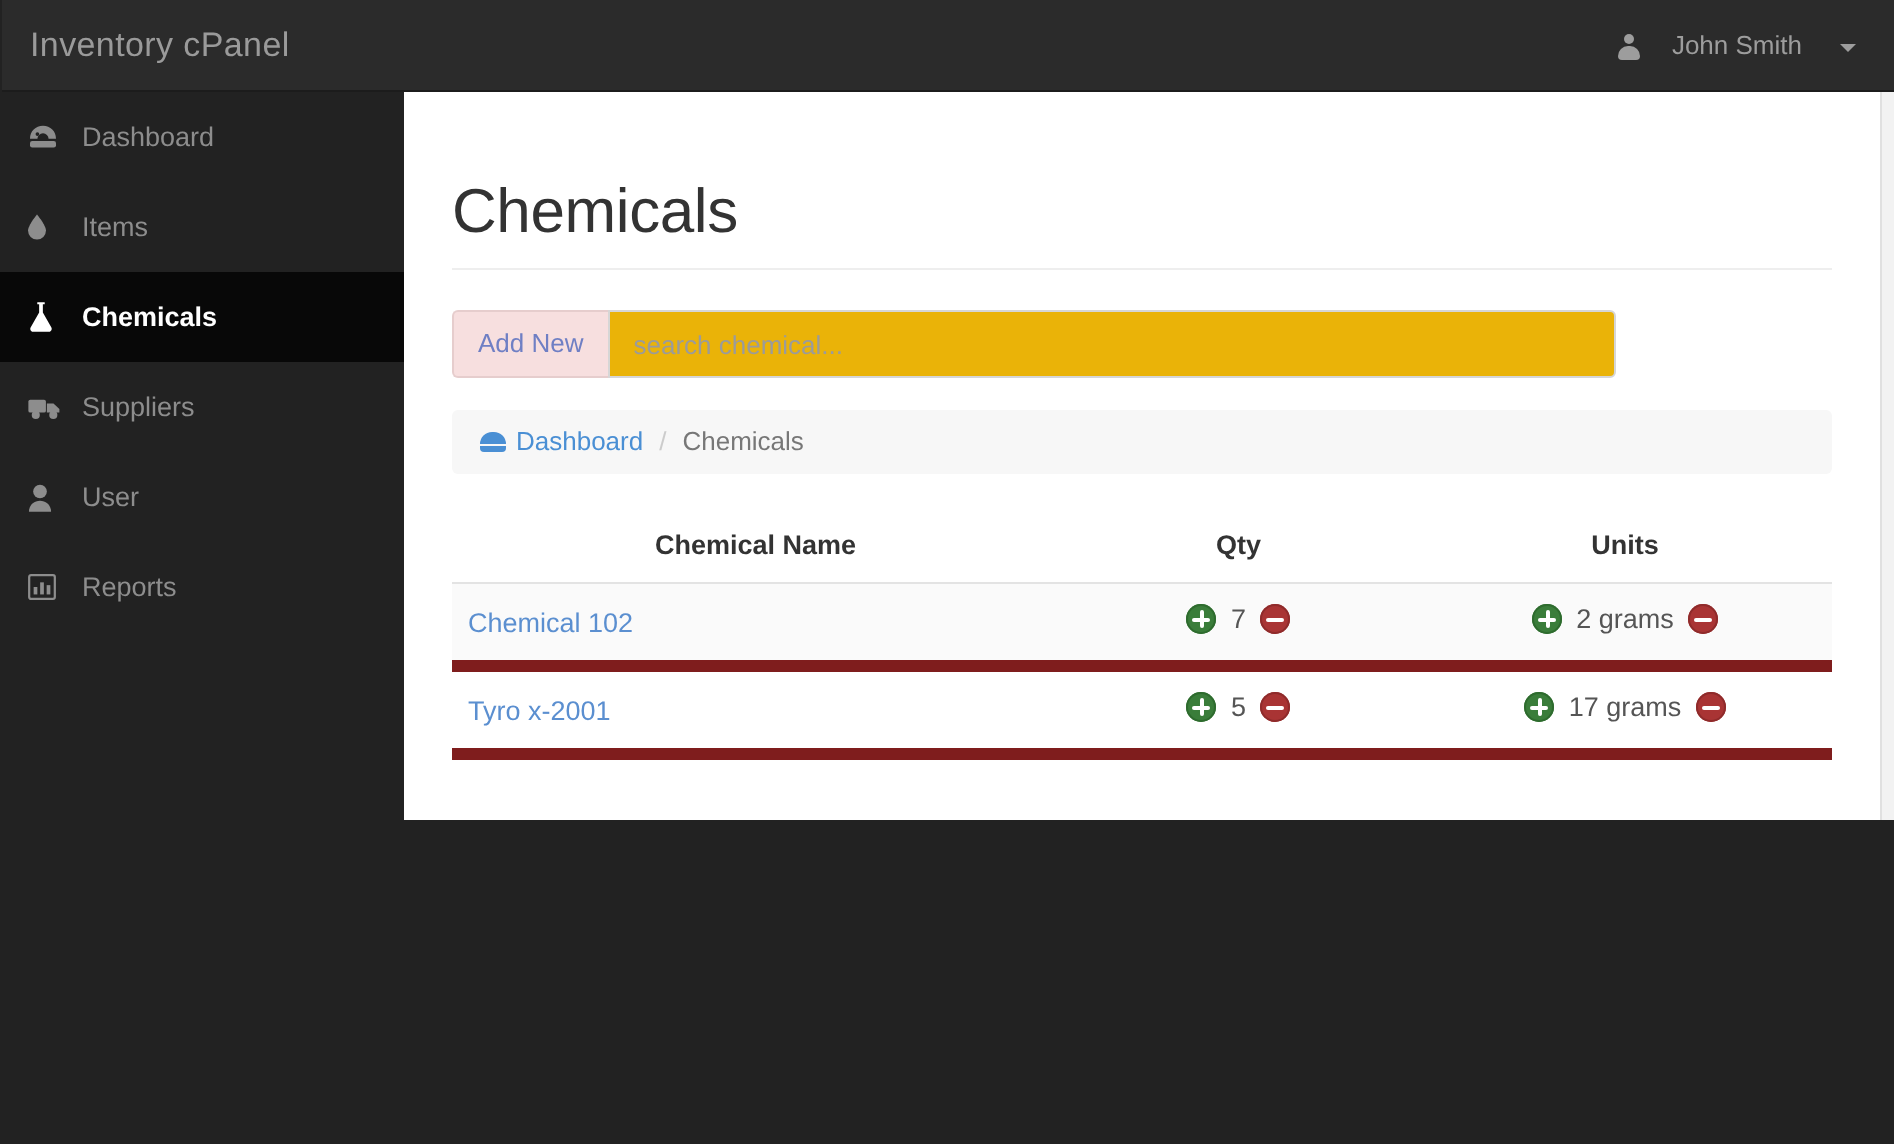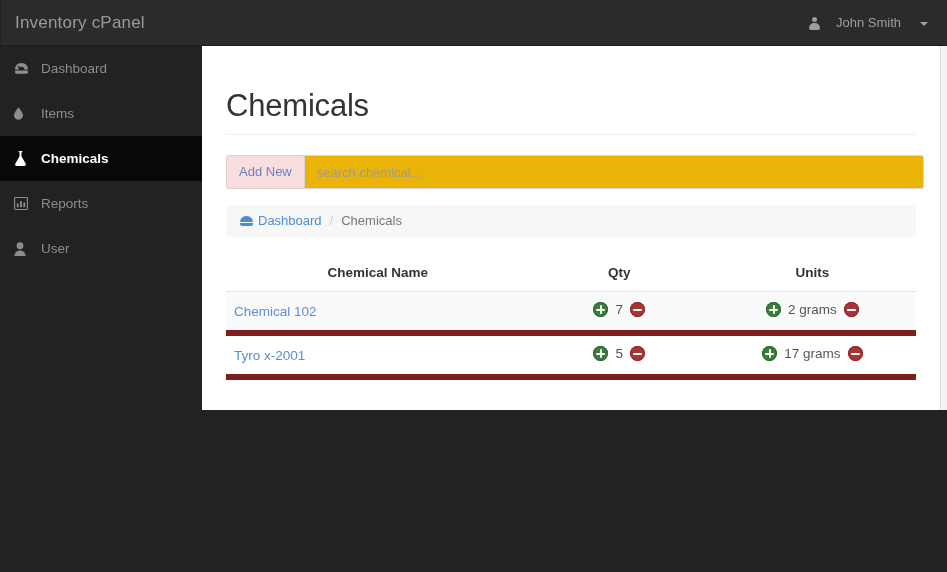--- a/index.html
+++ b/index.html
@@ -147,21 +147,21 @@
   .title-rule {
     border-bottom: 1px solid #eeeeee;
     margin-bottom: 20px;
   }
 
   
   .input-group {
     display: flex;
     height: 34px;
     border-radius: 3px;
-    width: 698px;
+    width: 582px;
   }
   .btn-addnew {
     background: #f7dfdf;
     color: #6f7fc4;
     border: 1px solid #e6cdcd;
     border-right: none;
     border-radius: 3px 0 0 3px;
     font-size: 13px;
     line-height: 18px;
     padding: 0 12px;
@@ -363,41 +363,52 @@
 
     <div class="nav-item active">
       <span class="nav-ico">
         <svg width="13" height="15" viewBox="0 0 14 16" aria-hidden="true">
           <path d="M5 0h4v1.2H8v4.4l4.6 8.1c.5.9-.1 2.3-1.2 2.3H2.6c-1.1 0-1.7-1.4-1.2-2.3L6 5.6V1.2H5V0z" fill="currentColor"></path>
         </svg>
       </span>
       <span>Chemicals</span>
     </div>
 
+    <div class="nav-item">
+      <span class="nav-ico">
+        <svg width="17" height="12" viewBox="0 0 18 13" aria-hidden="true">
+          <rect x="0" y="2" width="9.5" height="7" rx="1" fill="currentColor"></rect>
+          <path d="M10 4h3.6l3.2 3v2H10V4z" fill="currentColor"></path>
+          <circle cx="4" cy="10.3" r="2.2" fill="currentColor"></circle>
+          <circle cx="13.5" cy="10.3" r="2.2" fill="currentColor"></circle>
+        </svg>
+      </span>
+      <span>Suppliers</span>
+    </div>
+
+    <div class="nav-item">
+      <span class="nav-ico">
+        <svg width="12" height="14" viewBox="0 0 13 15" aria-hidden="true">
+          <circle cx="6.5" cy="4" r="3.7" fill="currentColor"></circle>
+          <path d="M0.5 15c0-3.6 2.7-6 6-6s6 2.4 6 6H0.5z" fill="currentColor"></path>
+        </svg>
+      </span>
+      <span>User</span>
+    </div>
 
     <div class="nav-item">
       <span class="nav-ico">
         <svg width="14" height="13" viewBox="0 0 15 14" aria-hidden="true">
           <rect x="0.6" y="0.6" width="13.8" height="12.8" rx="1" fill="none" stroke="currentColor" stroke-width="1.2"></rect>
           <rect x="3" y="7" width="2" height="4" fill="currentColor"></rect>
           <rect x="6.5" y="4.5" width="2" height="6.5" fill="currentColor"></rect>
           <rect x="10" y="6" width="2" height="5" fill="currentColor"></rect>
         </svg>
       </span>
       <span>Reports</span>
-    </div>
-
-    <div class="nav-item">
-      <span class="nav-ico">
-        <svg width="12" height="14" viewBox="0 0 13 15" aria-hidden="true">
-          <circle cx="6.5" cy="4" r="3.7" fill="currentColor"></circle>
-          <path d="M0.5 15c0-3.6 2.7-6 6-6s6 2.4 6 6H0.5z" fill="currentColor"></path>
-        </svg>
-      </span>
-      <span>User</span>
     </div>
 
   </div>
 
   <div class="content">
     <div class="content-inner">
 
       <h1 class="page-title">Chemicals</h1>
       <div class="title-rule"></div>
 

